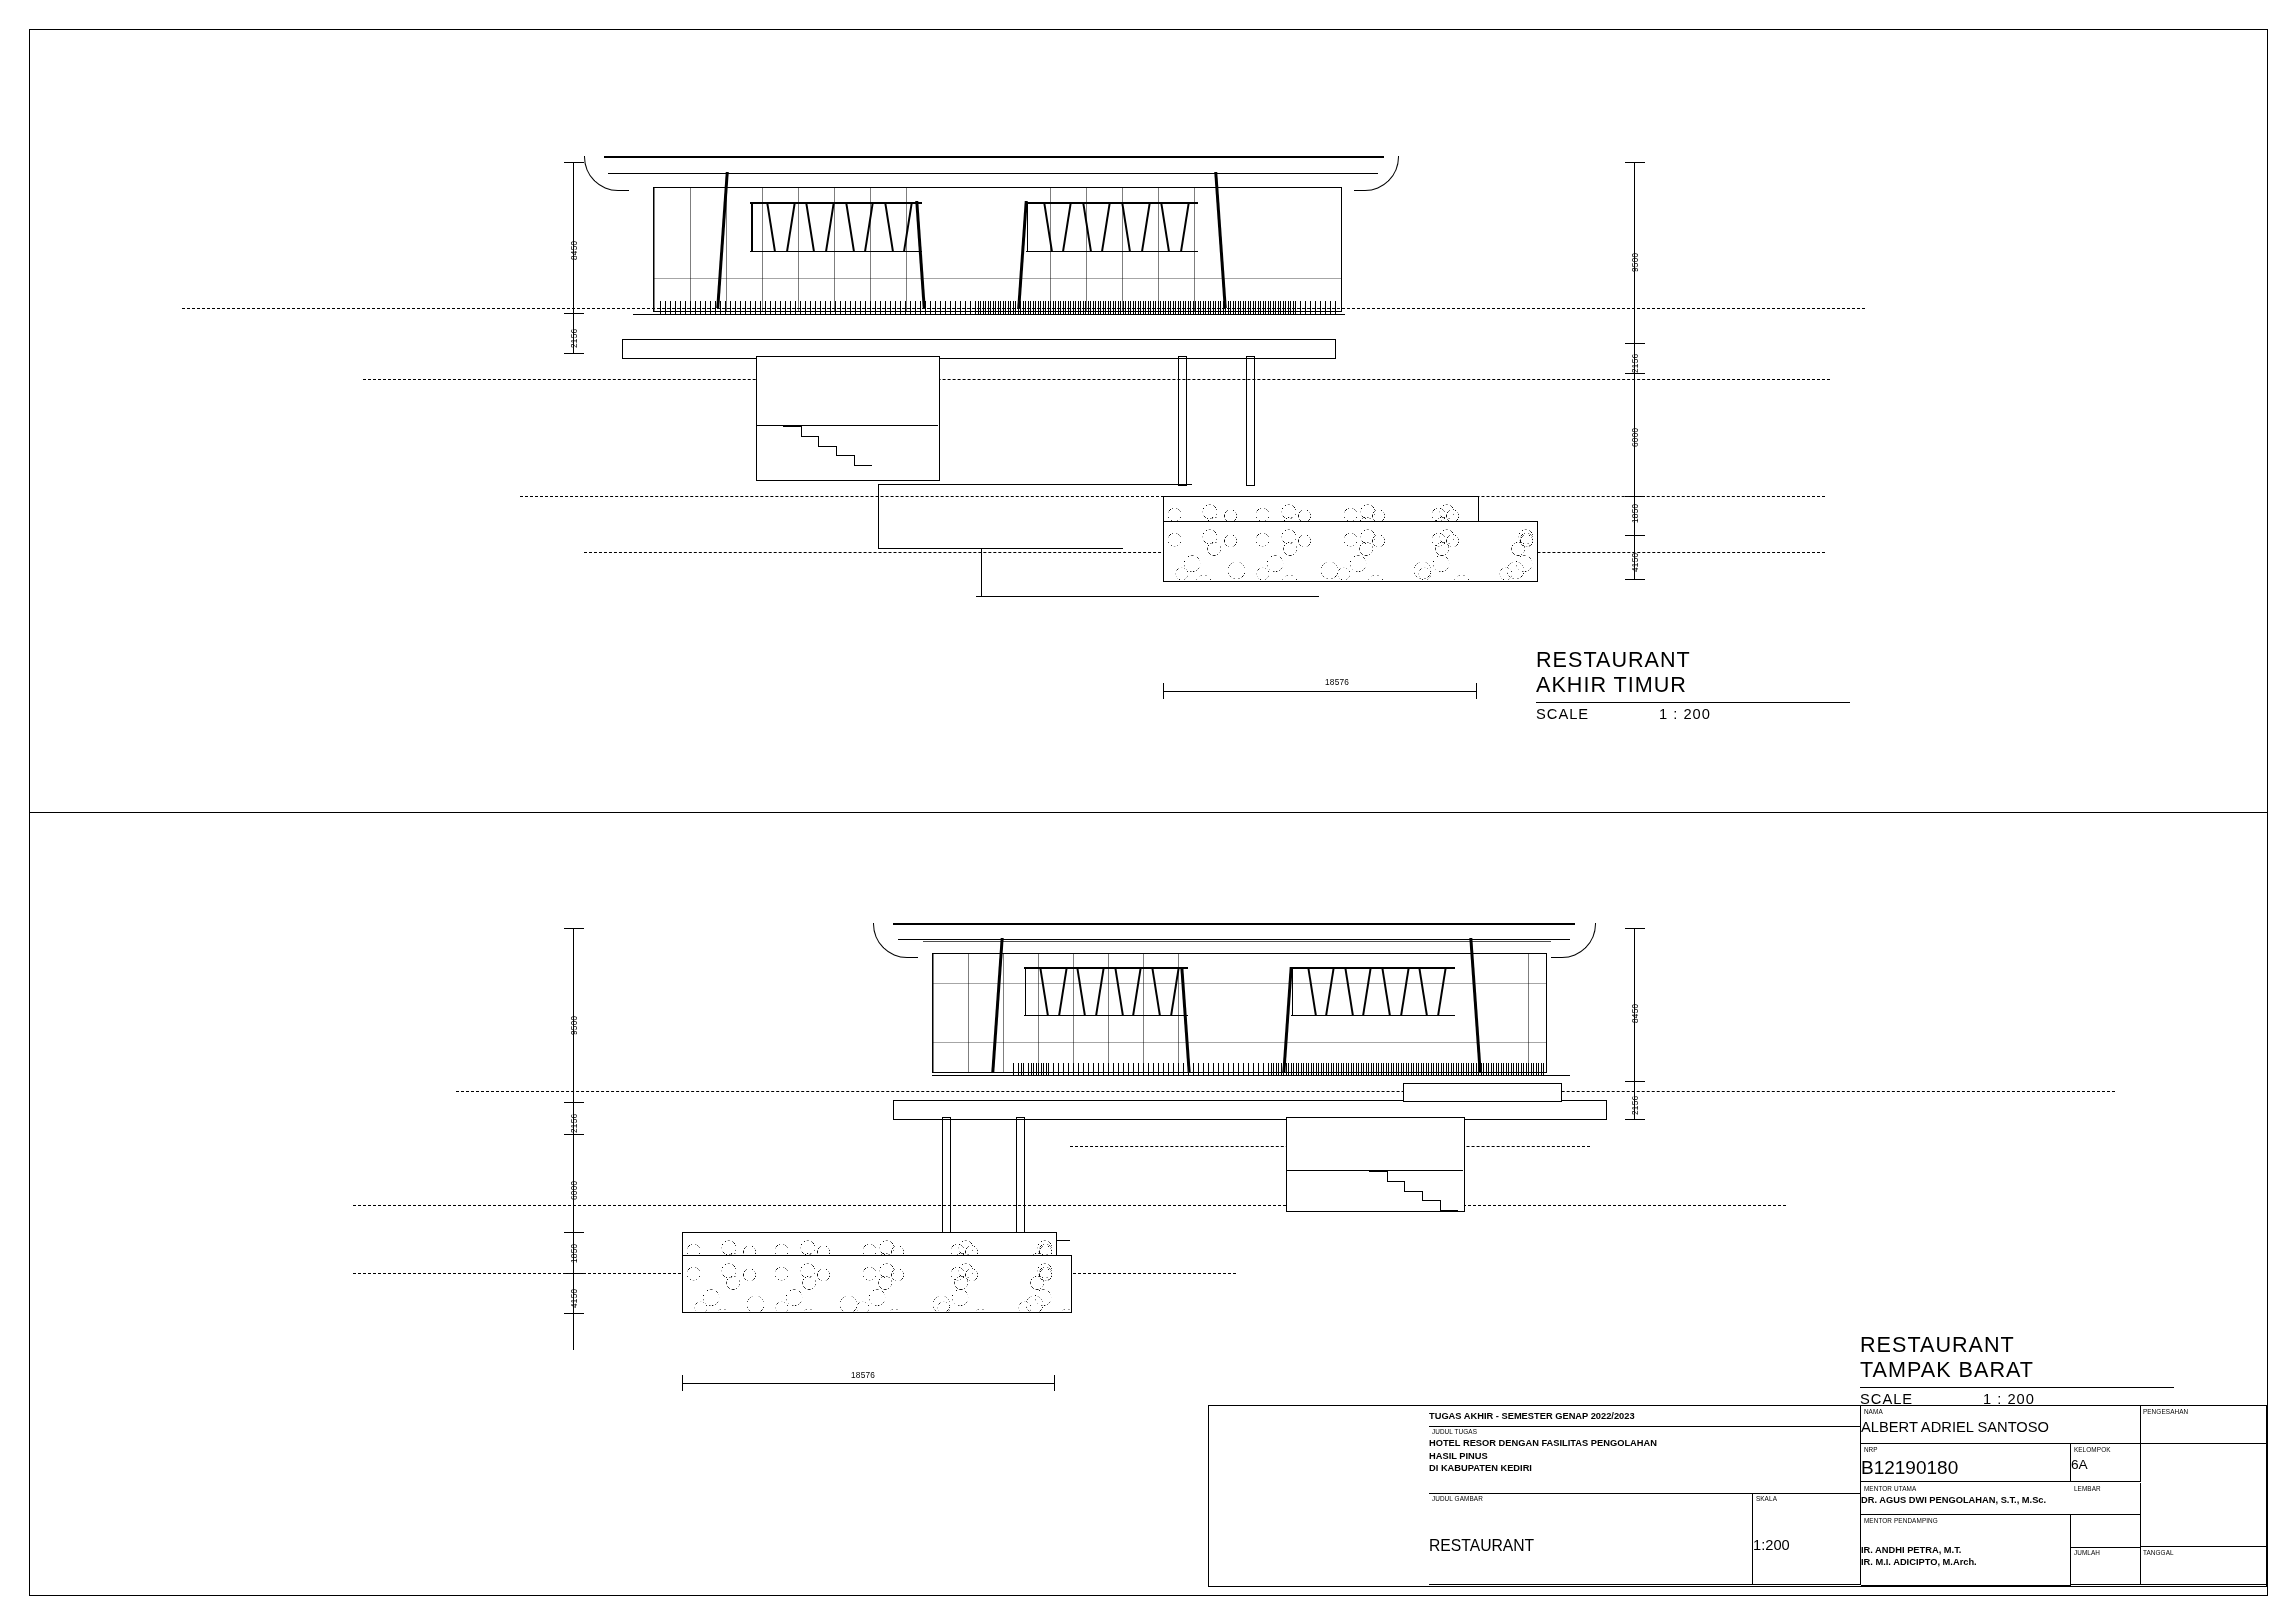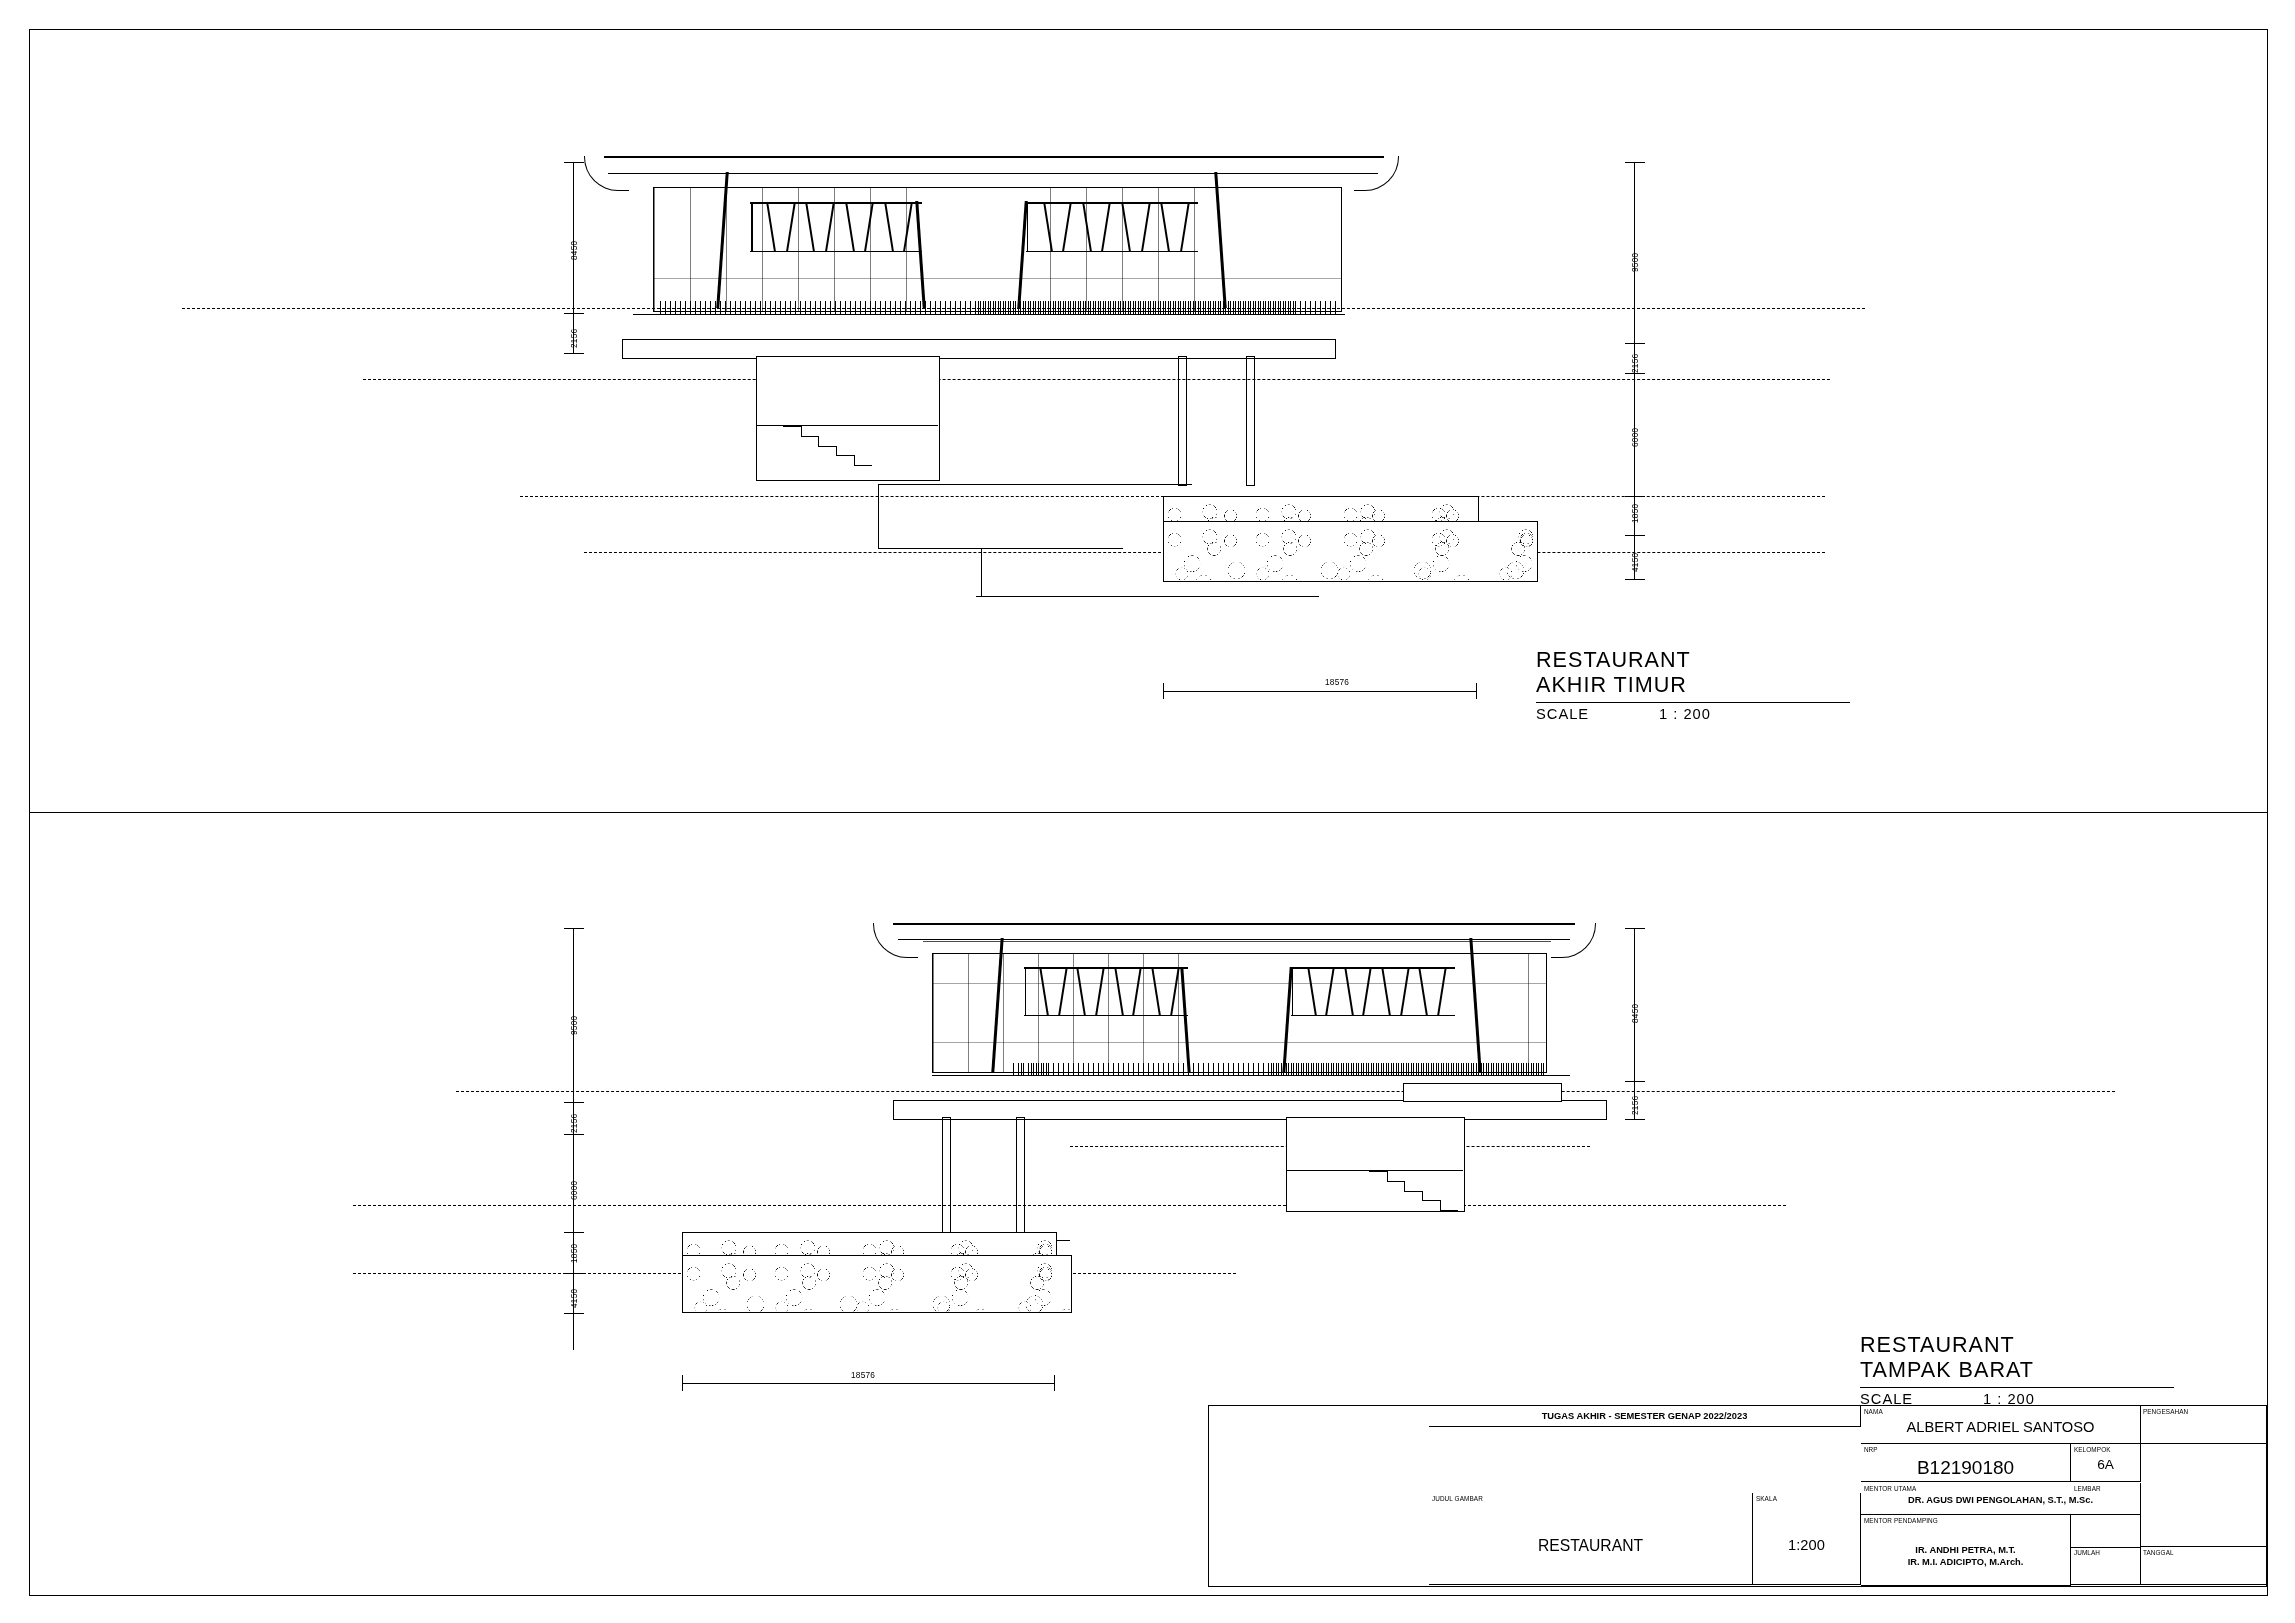--- a/index.html
+++ b/index.html
@@ -41,21 +41,21 @@
 
   
   .roofhatch{position:absolute;background:repeating-linear-gradient(to bottom,#000 0 0.5px,transparent 0.5px 2.9px);}
   .deckhatch{position:absolute;background:repeating-linear-gradient(to right,#000 0 0.5px,transparent 0.5px 2.5px);}
 
   
   #titleblock{position:absolute;left:1208px;top:1405px;width:1059px;height:182px;border:1px solid #000;box-sizing:border-box;background:#fff;}
   #titleblock .cell{position:absolute;box-sizing:border-box;border-right:0.7px solid #000;border-bottom:0.7px solid #000;}
   .lbl{font-size:6.4px;letter-spacing:0.1px;}
   .val-b{font-weight:bold;font-size:9.3px;}
-  .ctr{text-align:center;}
+  .ctr{text-align:left;}
 
   .logo-wrap{position:absolute;left:0;top:0;width:220px;height:180px;border-right:0.7px solid #000;box-sizing:border-box;}
   .logo-seal{position:absolute;left:76px;top:28.5px;width:69px;height:69px;border-radius:50%;border:1px solid #000;background:#fff;}
   .logo-seal .inner{position:absolute;left:6.9px;top:6.9px;right:6.9px;bottom:6.9px;border-radius:50%;border:0.5px solid #000;}
   .logo-seal .crown{position:absolute;left:50%;top:25.5px;width:22.6px;height:16.7px;margin-left:-11.3px;background:
     linear-gradient(to bottom,#000 0 1.5px,transparent 1.5px),
     linear-gradient(to bottom,transparent 6.9px,#000 6.9px 8.3px,transparent 8.3px);}
   .logo-seal .col{position:absolute;left:50%;top:34px;margin-left:-6.4px;width:12.8px;height:14.7px;background:repeating-linear-gradient(to right,#000 0 1px,#fff 1px 2.9px);}
   .logo-seal .base{position:absolute;left:50%;top:49px;margin-left:-11.8px;width:23.6px;height:2.5px;background:#000;}
   .seal-top{position:absolute;left:0;top:7.9px;width:100%;text-align:center;font-size:4.9px;letter-spacing:0.5px;}
@@ -305,20 +305,26 @@
     </div>
   </div>
 
   <div id="titleblock">
 
 
     <div class="cell ctr" style="left:220px;top:0;width:432px;height:20.6px;padding-top:4.9px;">
       <span class="val-b">TUGAS AKHIR - SEMESTER GENAP 2022/2023</span>
     </div>
 
+    <div class="cell" style="left:220px;top:20.6px;width:432px;height:67px;">
+      <div class="lbl" style="padding:1.5px 0 0 2.9px;">JUDUL TUGAS</div>
+      <div class="val-b ctr" style="white-space:pre-line;line-height:1.35;padding-top:2px;">HOTEL RESOR DENGAN FASILITAS PENGOLAHAN
+HASIL PINUS
+DI KABUPATEN KEDIRI</div>
+    </div>
 
     <div class="cell" style="left:220px;top:87px;width:324px;height:92px;">
       <div class="lbl" style="padding:1.5px 0 0 2.9px;">JUDUL GAMBAR</div>
       <div class="ctr" style="font-size:15.7px;padding-top:35px;">RESTAURANT</div>
     </div>
 
     <div class="cell" style="left:544px;top:87px;width:108px;height:92px;">
       <div class="lbl" style="padding:1.5px 0 0 2.9px;">SKALA</div>
       <div class="ctr" style="font-size:14.7px;padding-top:35px;">1:200</div>
     </div>

